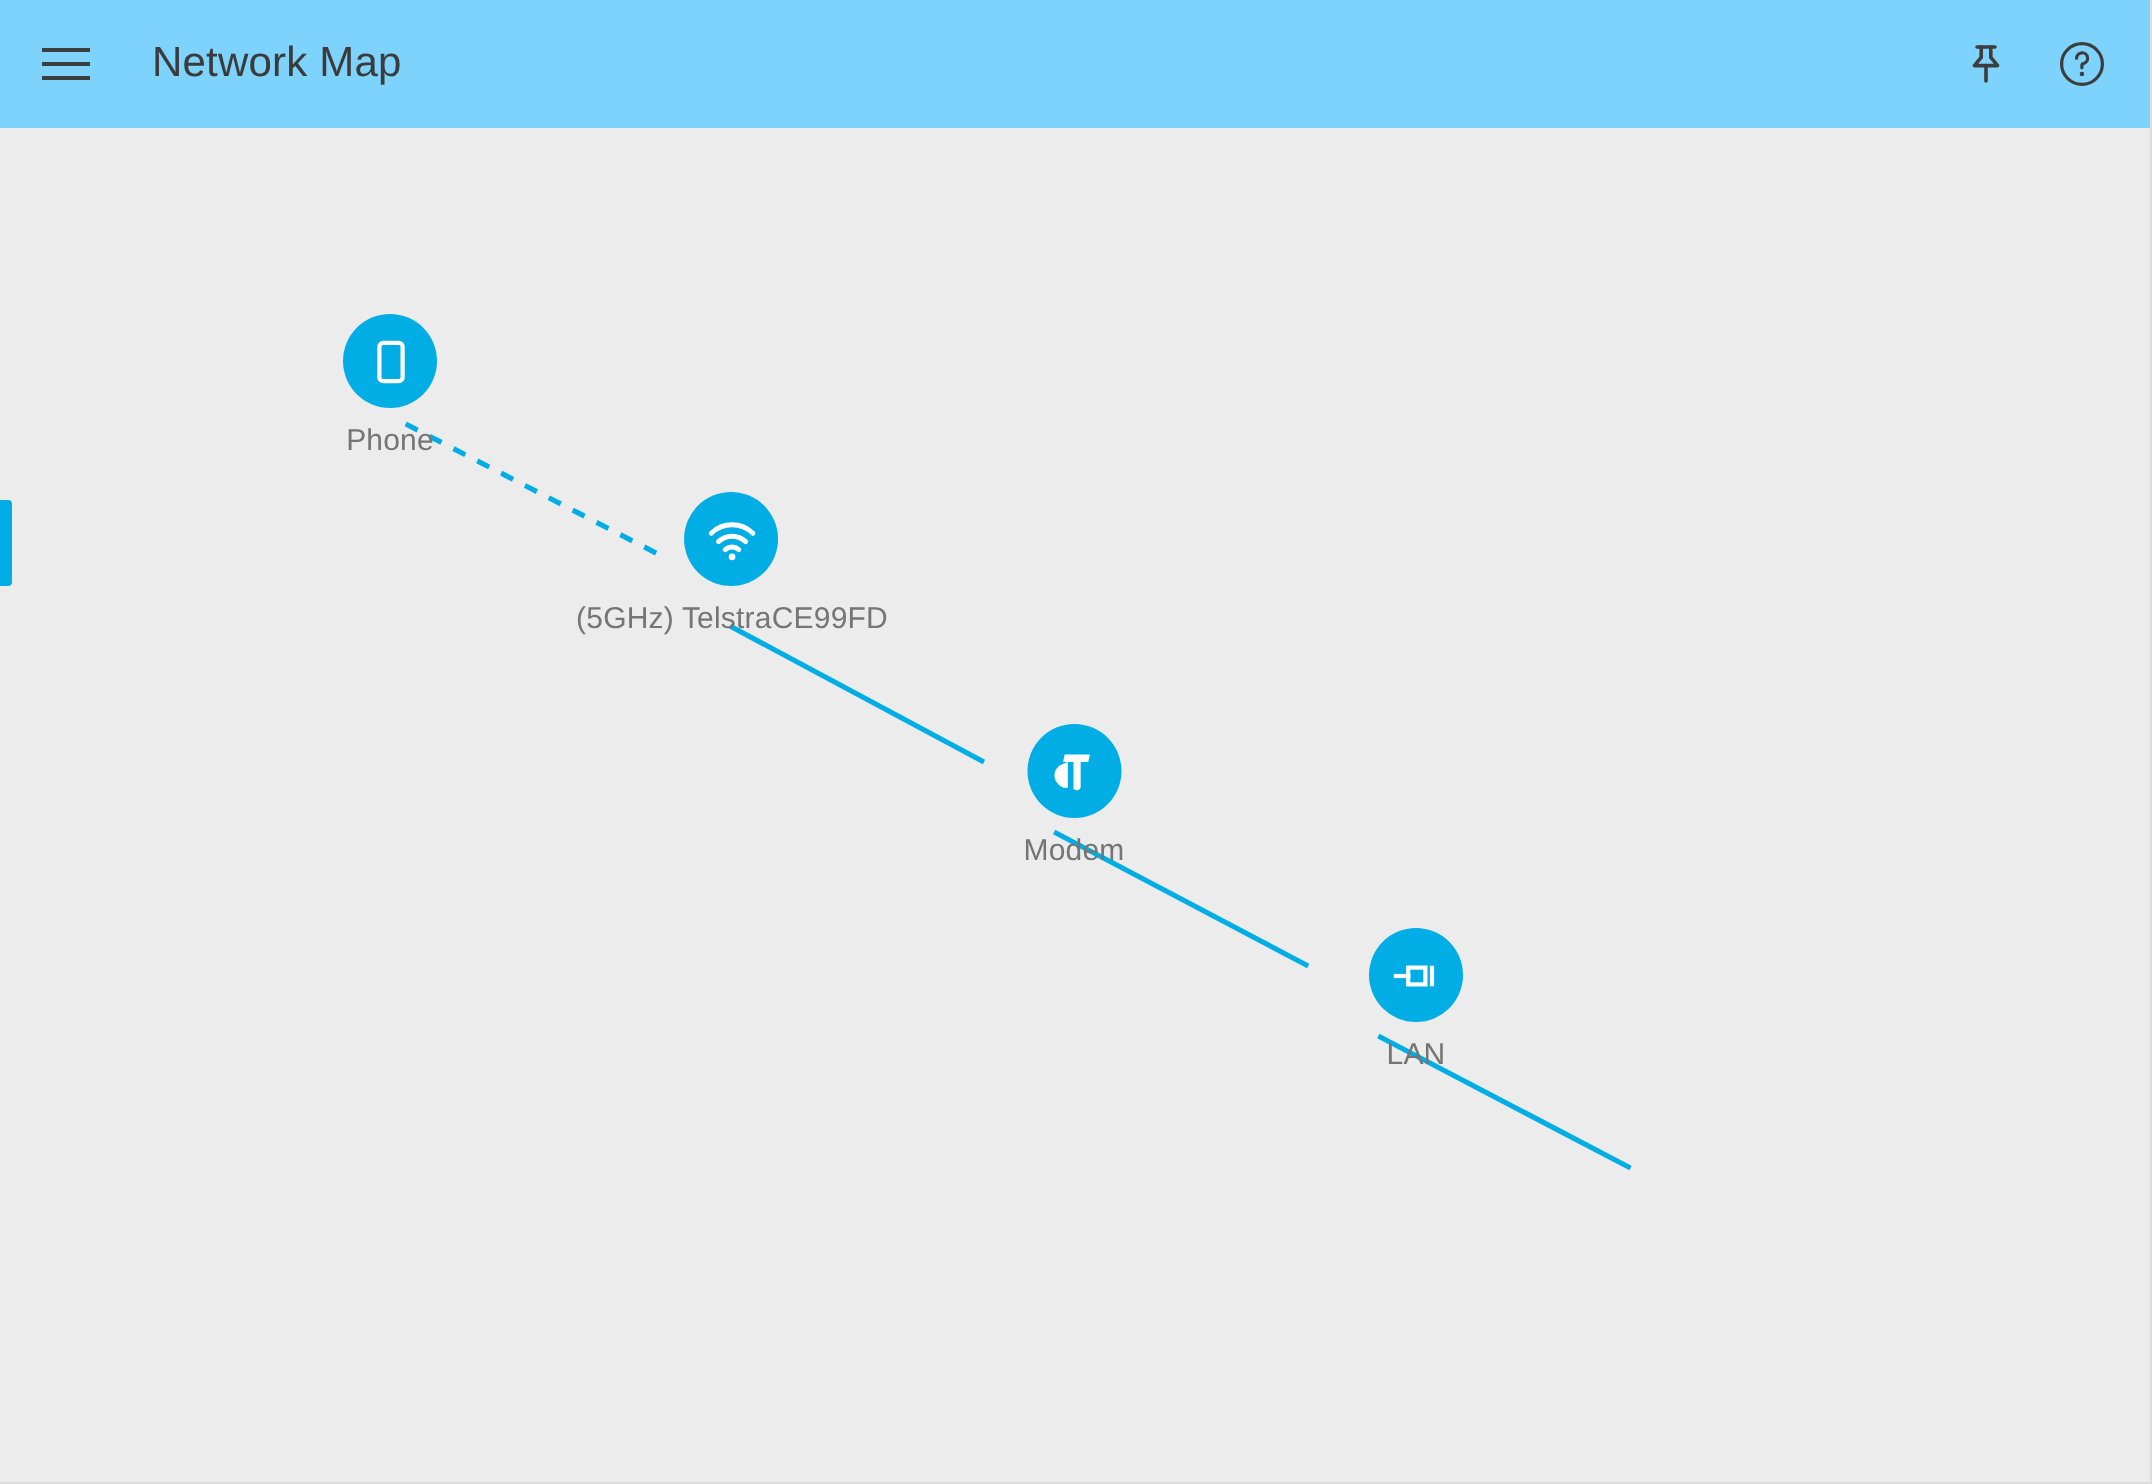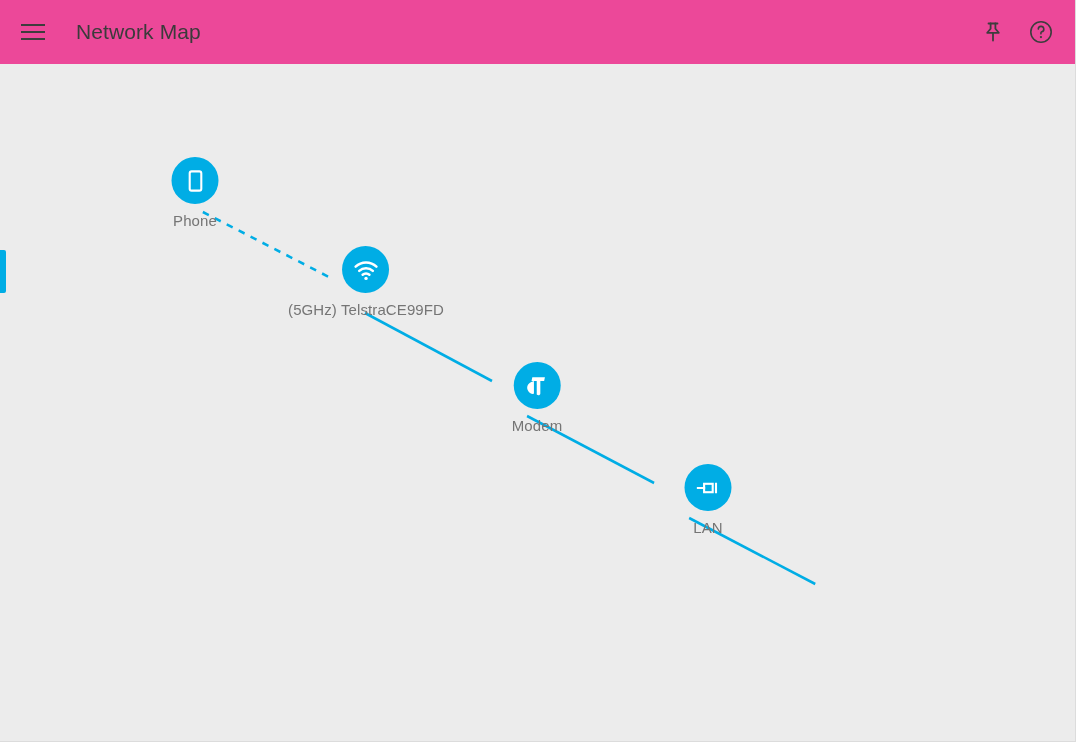--- a/index.html
+++ b/index.html
@@ -22,21 +22,21 @@
     border-bottom: 1px solid #dcdcdc;
     overflow: hidden;
   }
 
   
   .header {
     position: absolute;
     left: 0; top: 0;
     width: 100%;
     height: 64px;
-    background: #ec4899;
+    background: #7dd3fc;
     display: flex;
     align-items: center;
     box-sizing: border-box;
     padding: 0 18px 0 16px;
     z-index: 30;
   }
   .hamburger {
     width: 34px;
     height: 34px;
     display: flex;

